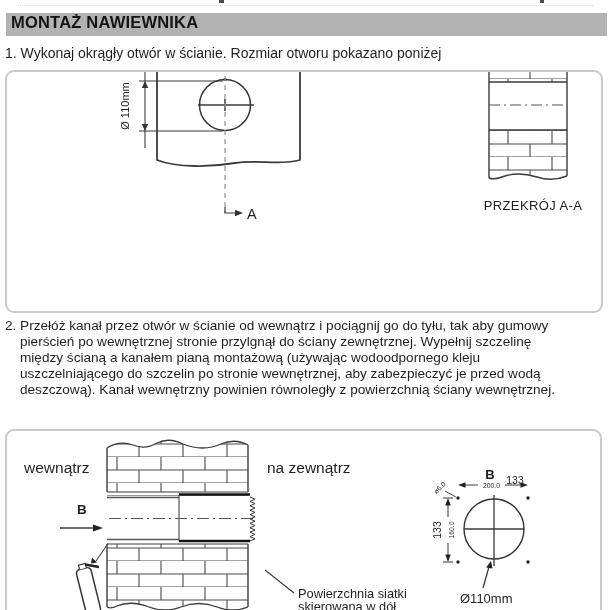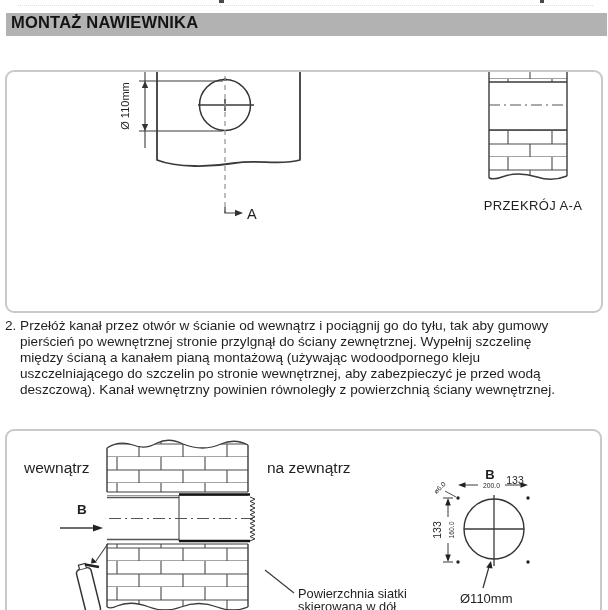--- a/index.html
+++ b/index.html
@@ -27,20 +27,21 @@
 <div id="page">
 
   <div class="remnant-line"></div>
   <div class="speck" style="left:219px;top:0;width:5px;height:3px;"></div>
   <div class="speck" style="left:540px;top:0;width:4px;height:3px;"></div>
 
   <div id="title-bar">
     <span>MONTAŻ NAWIEWNIKA</span>
   </div>
 
+  <div class="step1">1. Wykonaj okrągły otwór w ścianie. Rozmiar otworu pokazano poniżej</div>
 
   <div id="box1" class="diagram-box">
     <svg width="594" height="239" viewBox="5 71 594 239">
       <defs>
         <pattern id="brick1" patternUnits="userSpaceOnUse" width="44" height="26">
           <rect width="44" height="26" fill="#fff"></rect>
           <path d="M0,13 H44 M0,26 H44 M22,0 V13 M0,13 V26 M44,13 V26" stroke="#4a4a4a" stroke-width="1.1" fill="none"></path>
         </pattern>
       </defs>
 

